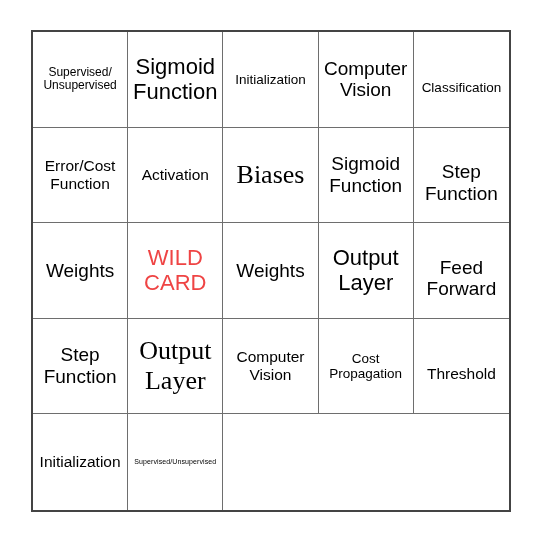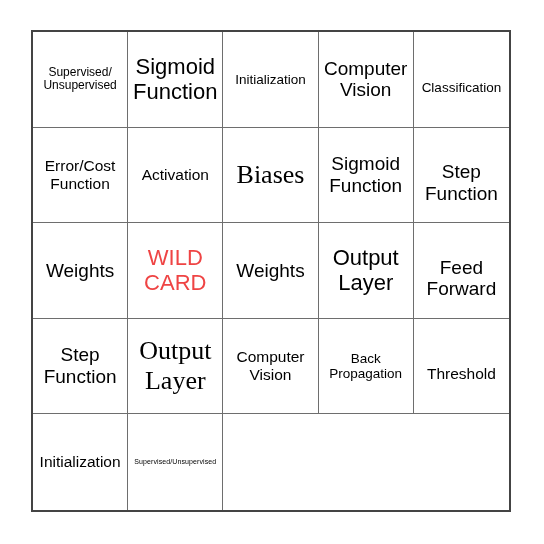--- a/index.html
+++ b/index.html
@@ -130,21 +130,21 @@
     </div>
     <div class="bingo-cell">
       <span class="cell-text sz-xxl">Output
 Layer</span>
     </div>
     <div class="bingo-cell">
       <span class="cell-text sz-md">Computer
 Vision</span>
     </div>
     <div class="bingo-cell">
-      <span class="cell-text sz-sm">Back
+      <span class="cell-text sz-sm">Cost
 Propagation</span>
     </div>
     <div class="bingo-cell">
       <span class="cell-text sz-md">Threshold</span>
     </div>
     <div class="bingo-cell">
       <span class="cell-text sz-md">Initialization</span>
     </div>
     <div class="bingo-cell">
       <span class="cell-text sz-xxs">Supervised/Unsupervised</span>

